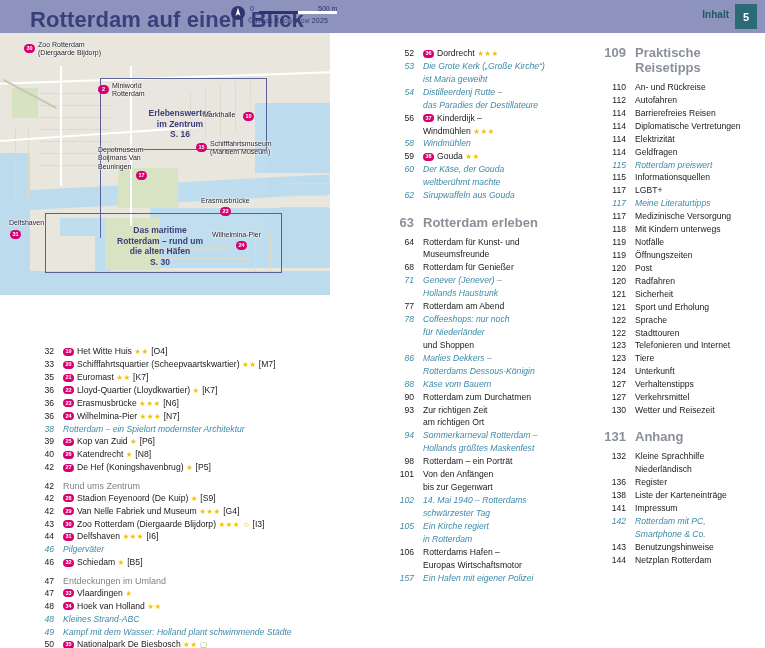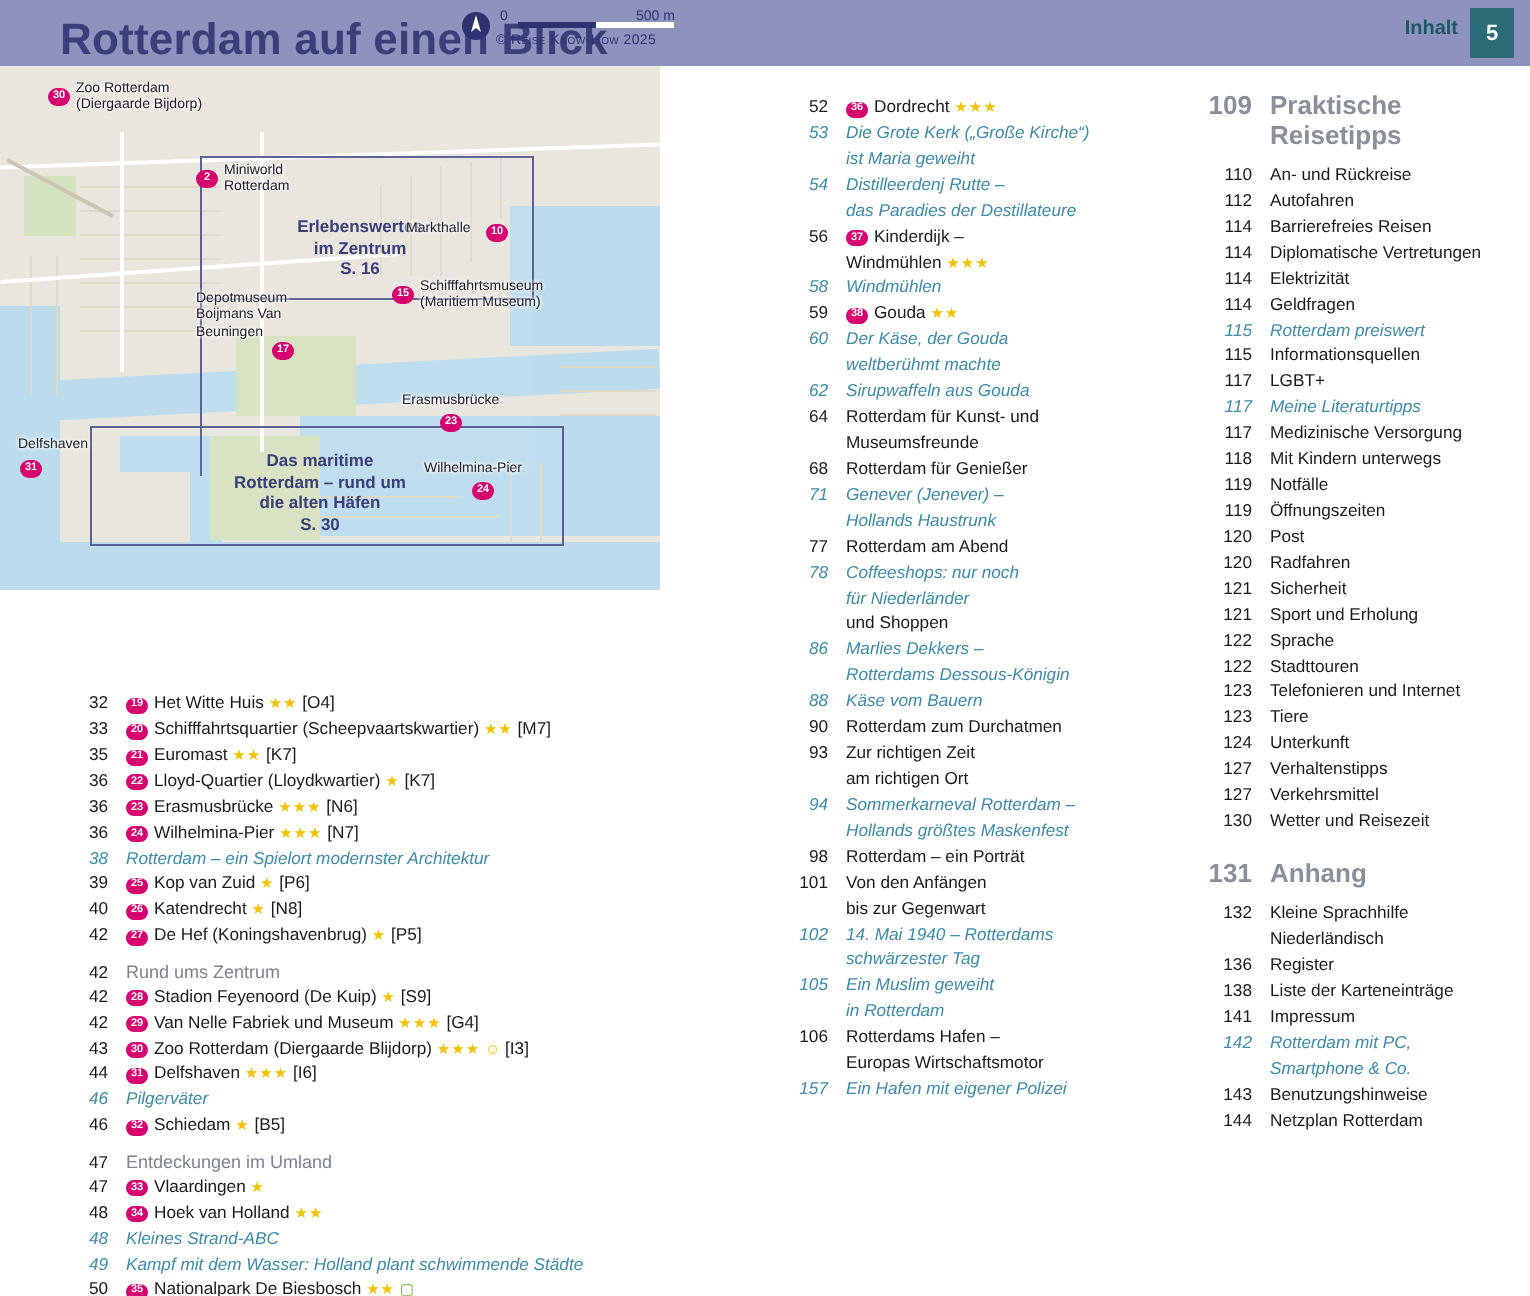--- a/index.html
+++ b/index.html
@@ -343,20 +343,24 @@
       <span class="txt blue"><span>Der Käse, der Gouda</span></span>
     </div>
     <div class="row cont">
       <span class="pg blue"></span>
       <span class="txt blue"><span>weltberühmt machte</span></span>
     </div>
     <div class="row">
       <span class="pg blue">62</span>
       <span class="txt blue"><span>Sirupwaffeln aus Gouda</span></span>
     </div>
+    <div class="bigsec">
+      <span class="pg">63</span>
+      <span class="txt"><span>Rotterdam erleben</span></span>
+    </div>
     <div class="row">
       <span class="pg">64</span>
       <span class="txt"><span>Rotterdam für Kunst- und</span></span>
     </div>
     <div class="row cont">
       <span class="pg"></span>
       <span class="txt"><span>Museumsfreunde</span></span>
     </div>
     <div class="row">
       <span class="pg">68</span>
@@ -433,21 +437,21 @@
     <div class="row">
       <span class="pg blue">102</span>
       <span class="txt blue"><span>14. Mai 1940 – Rotterdams</span></span>
     </div>
     <div class="row cont">
       <span class="pg blue"></span>
       <span class="txt blue"><span>schwärzester Tag</span></span>
     </div>
     <div class="row">
       <span class="pg blue">105</span>
-      <span class="txt blue"><span>Ein Muslim geweiht</span></span>
+      <span class="txt blue"><span>Ein Kirche regiert</span></span>
     </div>
     <div class="row cont">
       <span class="pg blue"></span>
       <span class="txt blue"><span>in Rotterdam</span></span>
     </div>
     <div class="row">
       <span class="pg">106</span>
       <span class="txt"><span>Rotterdams Hafen –</span></span>
     </div>
     <div class="row cont">

